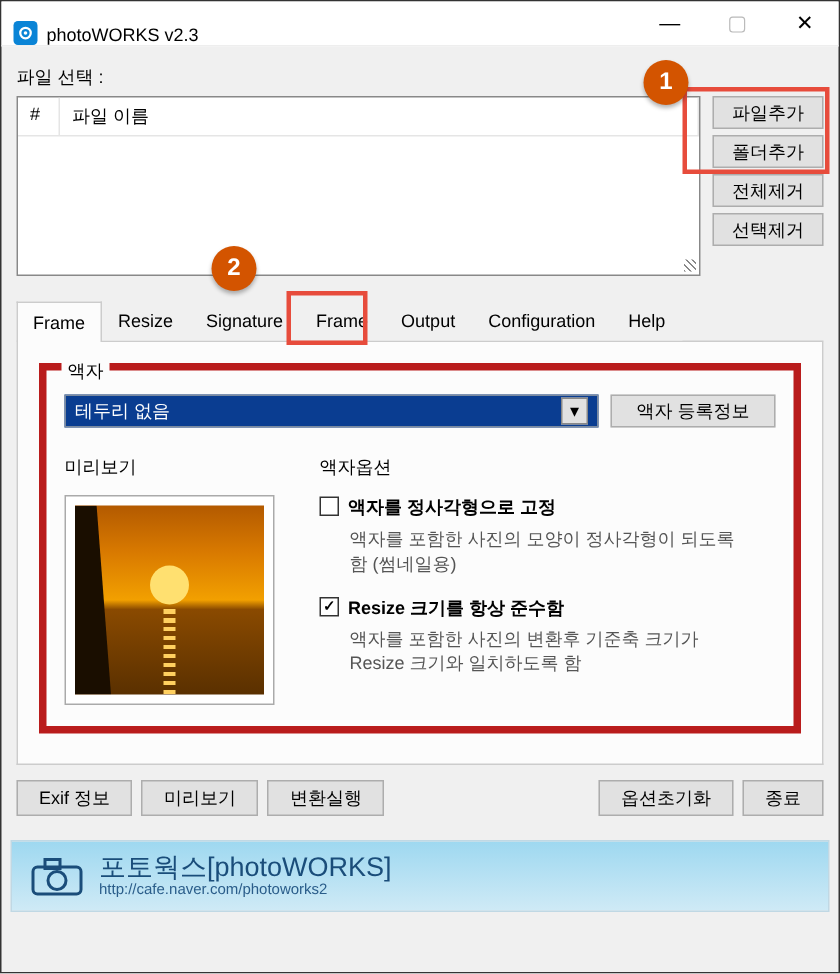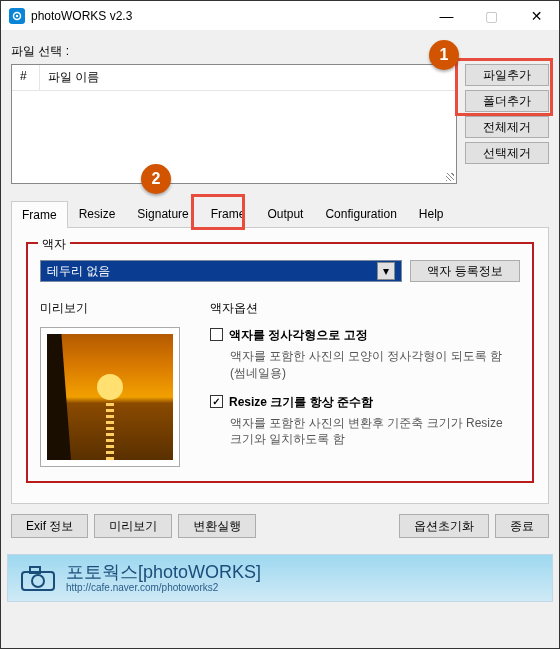--- a/index.html
+++ b/index.html
@@ -1,40 +1,40 @@
 <!DOCTYPE html>
 <html><head>
 <meta charset="utf-8">
 <style>
   * { box-sizing: border-box; font-family: "Segoe UI", "Malgun Gothic", sans-serif; }
   body { margin: 0; background: #fff; }
   .window { width: 560px; height: 649px; border: 1px solid #333; background: #f0f0f0; position: relative; }
-  .titlebar { height: 30px; background: #fff; display: flex; align-items: center; padding-left: 8px; border-bottom: 1px solid #eee; }
+  .titlebar { height: 30px; background: #fff; display: flex; align-items: flex-end; padding-left: 8px; border-bottom: 1px solid #eee; }
   .appicon { width: 16px; height: 16px; background: #0a84d6; border-radius: 3px; margin-right: 6px; display: flex; align-items: center; justify-content: center; }
   .appicon svg { width: 10px; height: 10px; }
   .title { font-size: 12px; flex: 1; }
   .winbtns { display: flex; }
   .winbtn { width: 45px; height: 30px; display: flex; align-items: center; justify-content: center; font-size: 14px; }
   .content { padding: 8px 10px; }
   .label { font-size: 12px; margin: 4px 0; }
   .filerow { display: flex; align-items: flex-start; gap: 8px; position: relative; }
   .filelist { flex: 1; background: #fff; border: 1px solid #888; height: 120px; position: relative; overflow: hidden; }
   .filehead { display: flex; border-bottom: 1px solid #e5e5e5; font-size: 12px; }
   .fh-col { padding: 4px 8px; border-right: 1px solid #e5e5e5; }
   .fh-col.num { width: 28px; }
   .fh-col.name { flex: 1; }
   .resize-handle { position: absolute; bottom: 0; right: 0; width: 14px; height: 14px; }
   .resize-handle::before { content: ""; position: absolute; right: 2px; bottom: 2px; width: 8px; height: 8px; background: repeating-linear-gradient(45deg, #888 0 1px, transparent 1px 3px); }
-  .btns { width: 84px; display: flex; flex-direction: column; gap: 4px; }
+  .btns { width: 74px; display: flex; flex-direction: column; gap: 4px; }
   .btn { height: 22px; background: #e1e1e1; border: 1px solid #adadad; font-size: 12px; display: flex; align-items: center; justify-content: center; cursor: pointer; }
   .tabs { display: flex; border-bottom: 1px solid #ccc; margin-top: 16px; font-size: 12px; position: relative; }
   .tab { padding: 6px 10px; background: #f0f0f0; border: 1px solid transparent; border-bottom: none; cursor: pointer; }
   .tab.active { background: #fcfcfc; border-color: #ccc; position: relative; top: 1px; }
   .panel { border: 1px solid #ccc; border-top: none; padding: 14px 14px 20px 14px; background: #fcfcfc; }
-  .group { border: 2px solid #b91c1c; padding: 16px 12px 14px 12px; position: relative; }
+  .group { border: 5px solid #b91c1c; padding: 16px 12px 14px 12px; position: relative; }
   .group-title { position: absolute; top: -8px; left: 10px; background: #fcfcfc; padding: 0 4px; font-size: 12px; }
   .sel-row { display: flex; gap: 8px; }
   .combo { flex: 1; height: 22px; background: #0a3d91; color: #fff; font-size: 12px; padding: 0 6px; display: flex; align-items: center; justify-content: space-between; border: 1px solid #7a8aa0; }
   .combo-btn { width: 18px; height: 18px; background: #e1e1e1; border: 1px solid #888; display: flex; align-items: center; justify-content: center; color: #000; }
   .reg-btn { width: 110px; }
   .subcols { display: flex; gap: 30px; margin-top: 18px; }
   .preview-col { display: flex; flex-direction: column; align-items: flex-start; gap: 10px; }
   .preview { width: 140px; height: 140px; border: 1px solid #aaa; padding: 6px; background: #fff; position: relative; overflow: hidden; }
   .sunset { width: 100%; height: 100%; position: relative; background: linear-gradient(180deg, #b35a00 0%, #d97a00 25%, #f2a000 50%, #8a4a00 55%, #5a3000 100%); }
   .sun { position: absolute; top: 42%; left: 50%; width: 26px; height: 26px; background: #ffe070; border-radius: 50%; transform: translate(-50%,-50%); }

